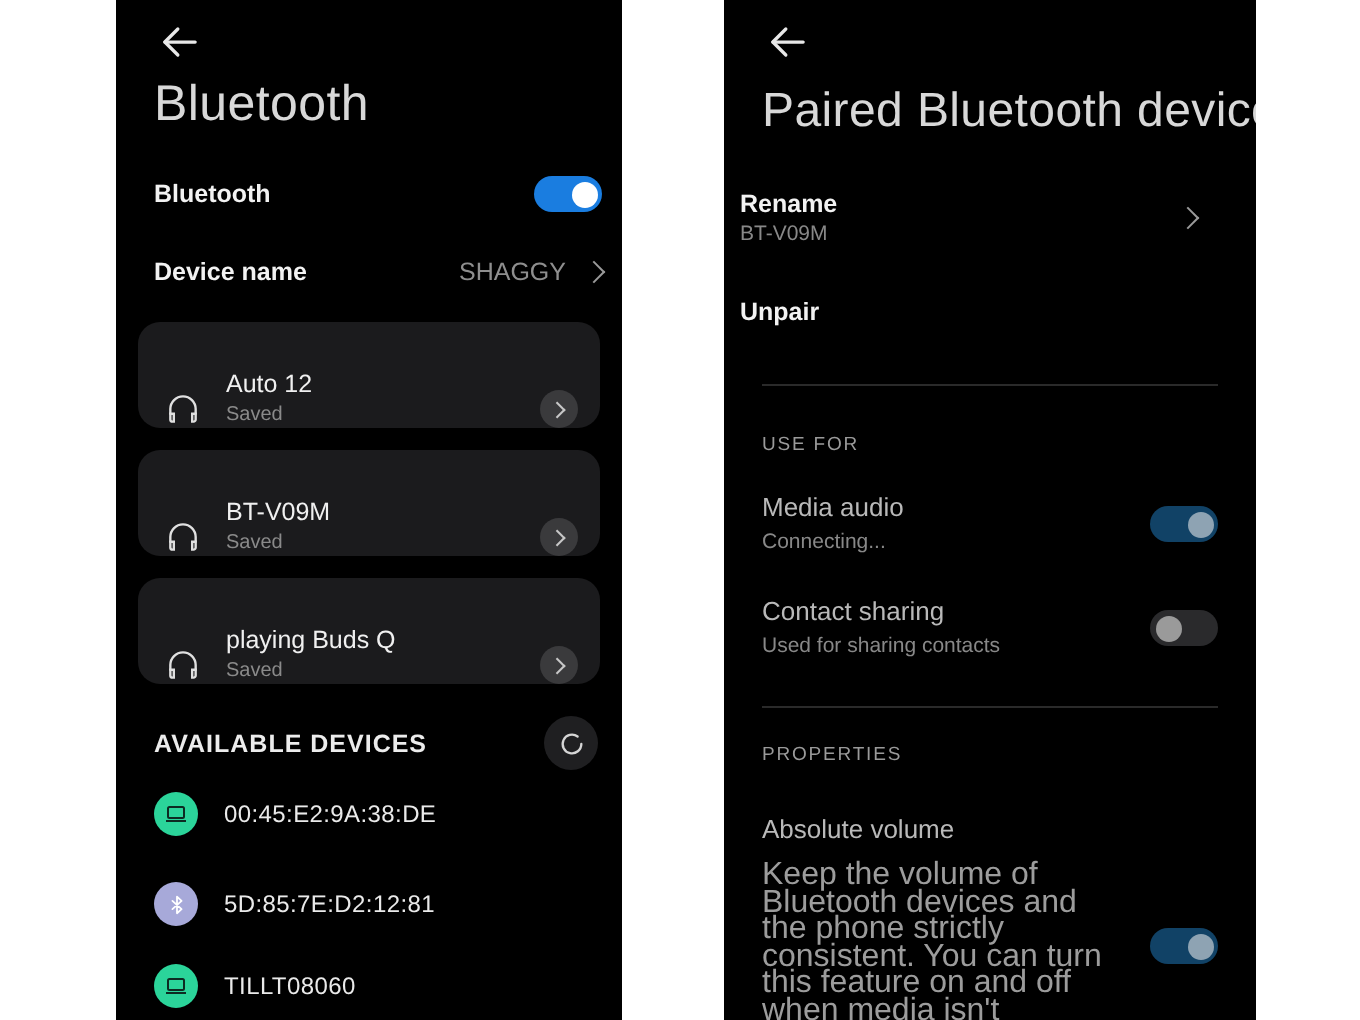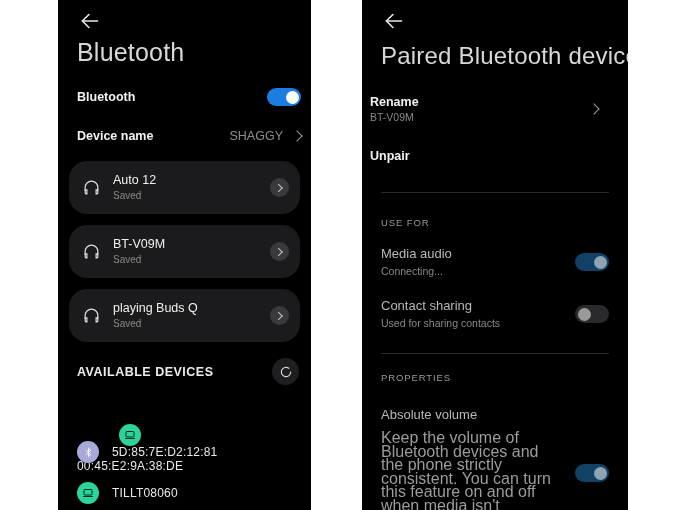--- a/index.html
+++ b/index.html
@@ -99,23 +99,23 @@
   .switch.off           { background: #2a2a2c; }
   .switch.off .knob     { left: 2.5px; background: #9a9a9a; }
 
   
   .dev-card {
     position: absolute;
     left: 11px;
     width: 231px;
     height: 53px;
     background: #1b1b1d;
-    border-radius: 18px;
-    display: flex;
-    align-items: center;
+    border-radius: 11px;
+    display: flex;
+    align-items: flex-end;
     box-sizing: border-box;
     padding: 0 11px 0 0;
   }
   .dev-icon {
     width: 44px;
     flex: none;
     display: flex;
     align-items: center;
     justify-content: center;
     color: #e0e0e0;
@@ -339,21 +339,21 @@
 
     <div class="avail-head" style="top:358px;">
       <span class="avail-title">AVAILABLE DEVICES</span>
       <span class="refresh-btn">
         <svg width="14" height="14" viewBox="0 0 24 24" fill="none" stroke="#d5d5d5" stroke-width="2" stroke-linecap="round">
           <path d="M20 12a8 8 0 1 1-3.2-6.4"></path>
         </svg>
       </span>
     </div>
 
-    <div class="avail-row" style="top:424px;flex-direction:column;">
+    <div class="avail-row" style="top:396px;">
       <span class="avail-badge" style="background:#2bd49a;">
         <svg width="12" height="12" viewBox="0 0 24 24" fill="none" stroke="#0d2b22" stroke-width="2" stroke-linejoin="round">
           <rect x="4" y="5" width="16" height="11" rx="1.5"></rect>
             <path d="M2 19h20"></path>
         </svg>
       </span>
       <span class="avail-name">00:45:E2:9A:38:DE</span>
     </div>
 
     <div class="avail-row" style="top:441px;">

